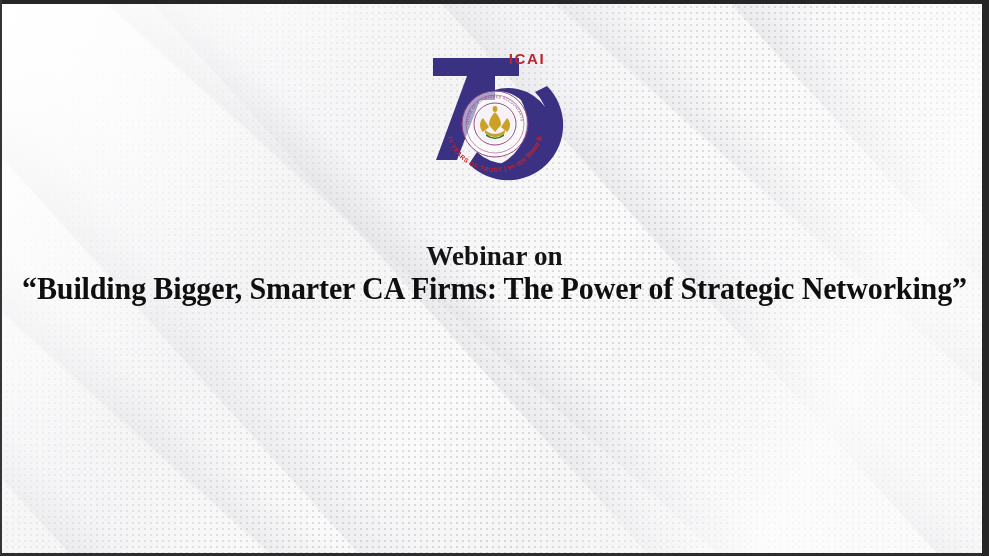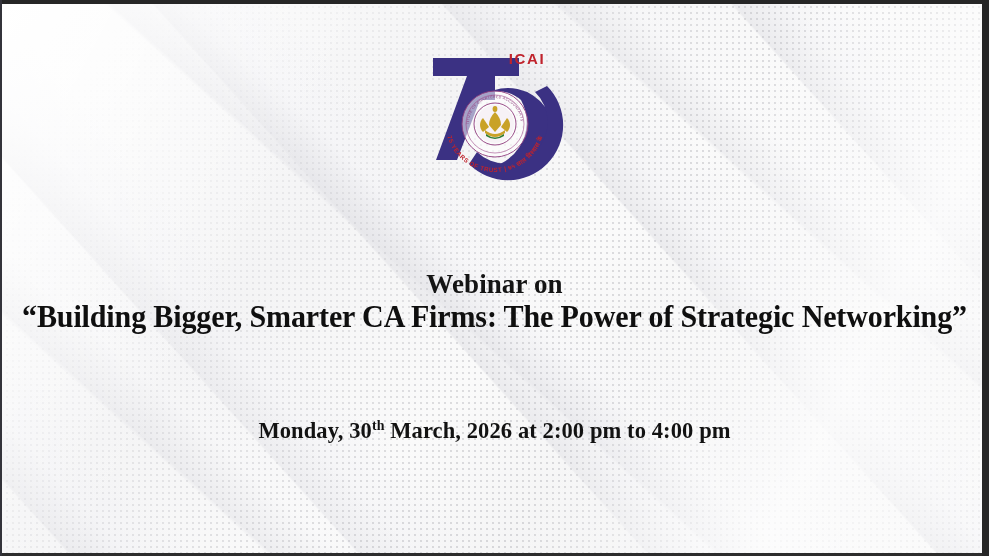--- a/index.html
+++ b/index.html
@@ -76,21 +76,20 @@
     display: flex;
     justify-content: center;
   }
   .logo-svg { display:block; }
 
   
   .text-layer {
     position: absolute;
     inset: 0;
     text-align: center;
-    margin-top: 28px;
   }
   .webinar-on {
     position: absolute;
     left: 0; right: 0;
     top: 241px;
     font-size: 27px;
     font-weight: bold;
     color: #141414;
     letter-spacing: 0.1px;
   }
@@ -184,23 +183,20 @@
       </text>
     </svg>
   </div>
 
   <div class="text-layer">
 
     <div class="webinar-on">Webinar on</div>
 
     <div class="main-title">“Building Bigger, Smarter CA Firms: The Power of Strategic Networking”</div>
 
-    <div class="event-datetime">
-      <span>Monday, </span><span>30</span><span class="ordinal-suffix">th</span><span> March, 2026 at 2:00 pm to 4:00 pm</span>
-    </div>
 
   </div>
 
   <div class="edge-top"></div>
   <div class="edge-bottom"></div>
   <div class="edge-left"></div>
   <div class="edge-right"></div>
 
 </div>
 

